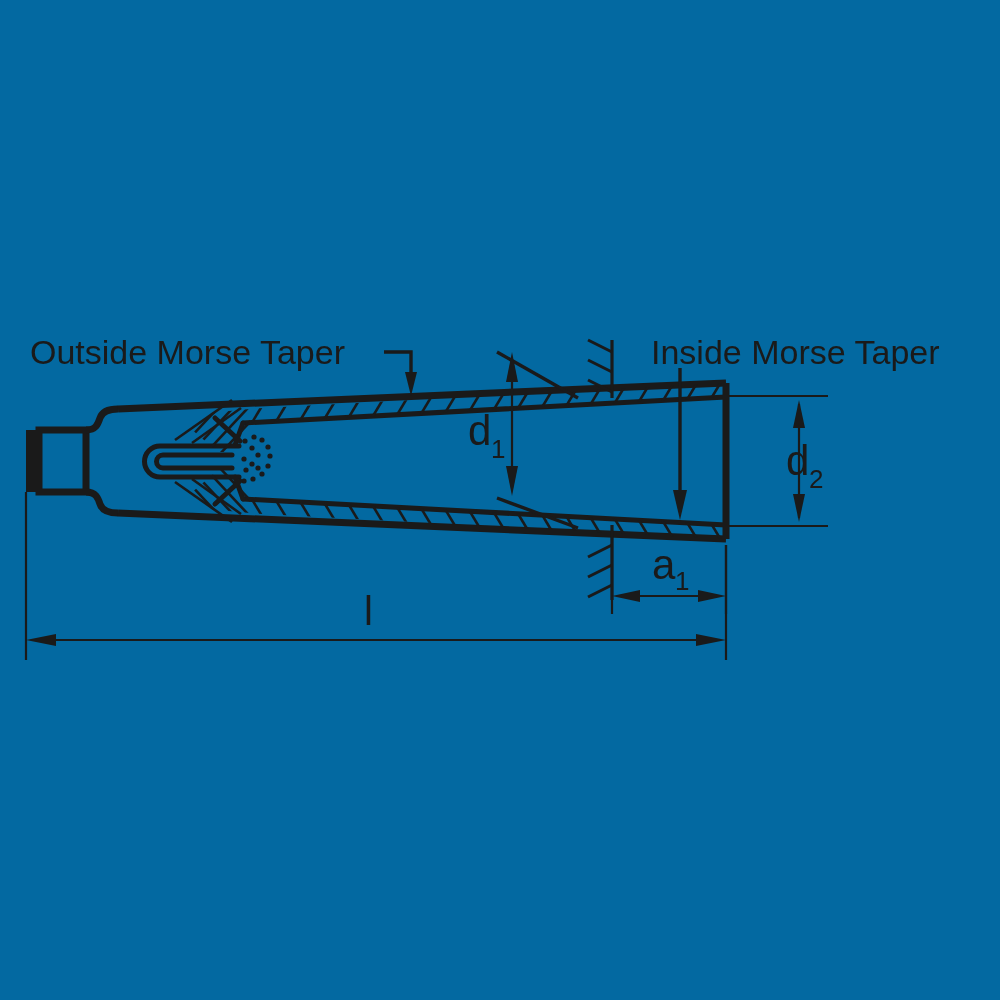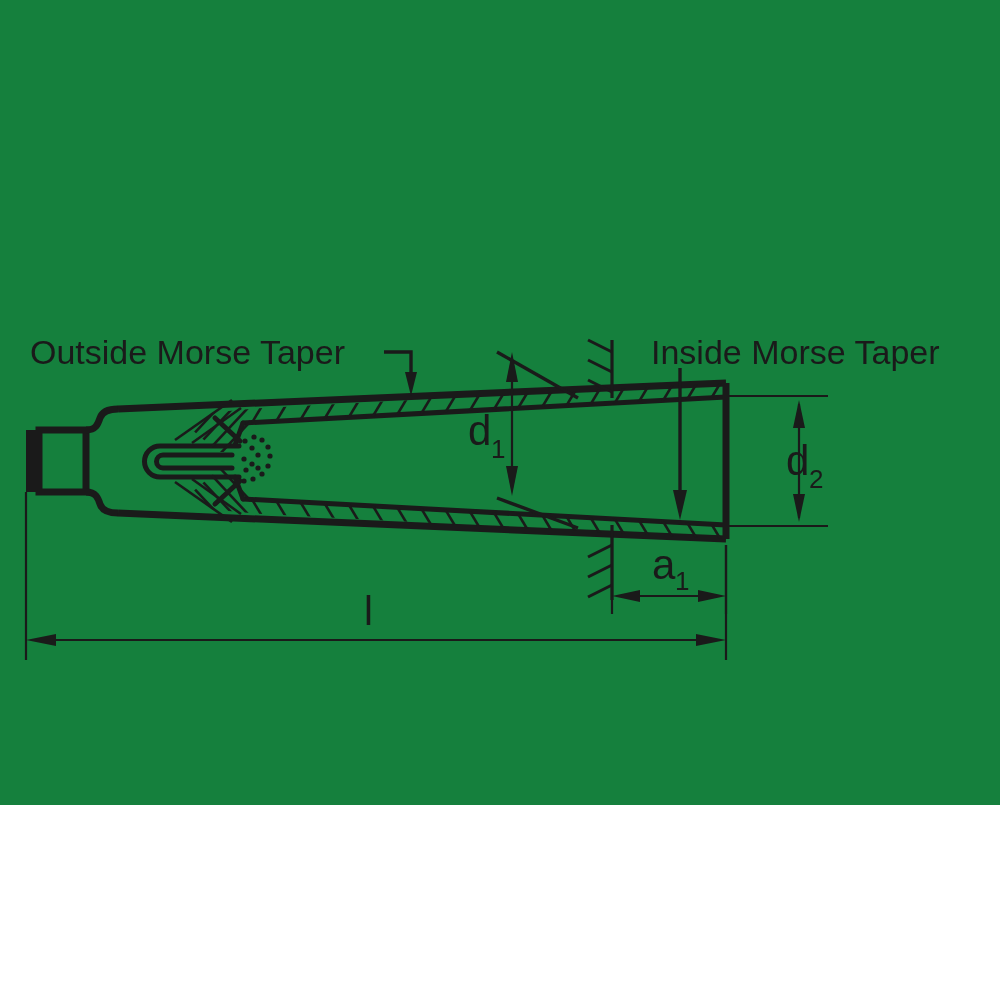--- a/index.html
+++ b/index.html
@@ -9,22 +9,22 @@
   }
   body {
     width: 1000px;
     height: 1000px;
     font-family: "Liberation Sans", sans-serif;
     overflow: hidden;
   }
   #diagram-root {
     position: relative;
     width: 1000px;
-    height: 805px;
-    background: #15803d;
+    height: 1000px;
+    background: #0369a1;
   }
   svg.drawing {
     display: block;
     width: 1000px;
     height: 1000px;
   }
   .ink {
     fill: none;
     stroke: #1a1a1a;
   }

